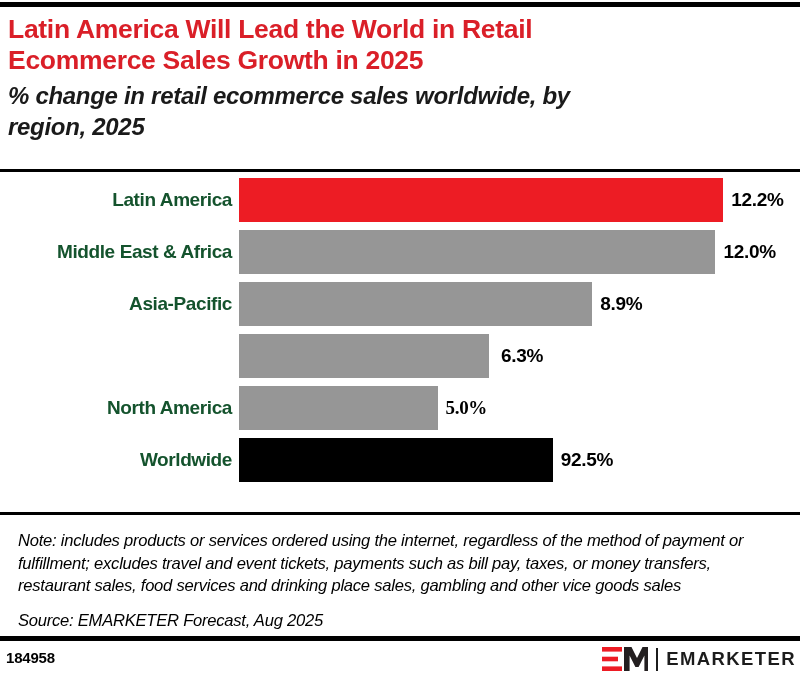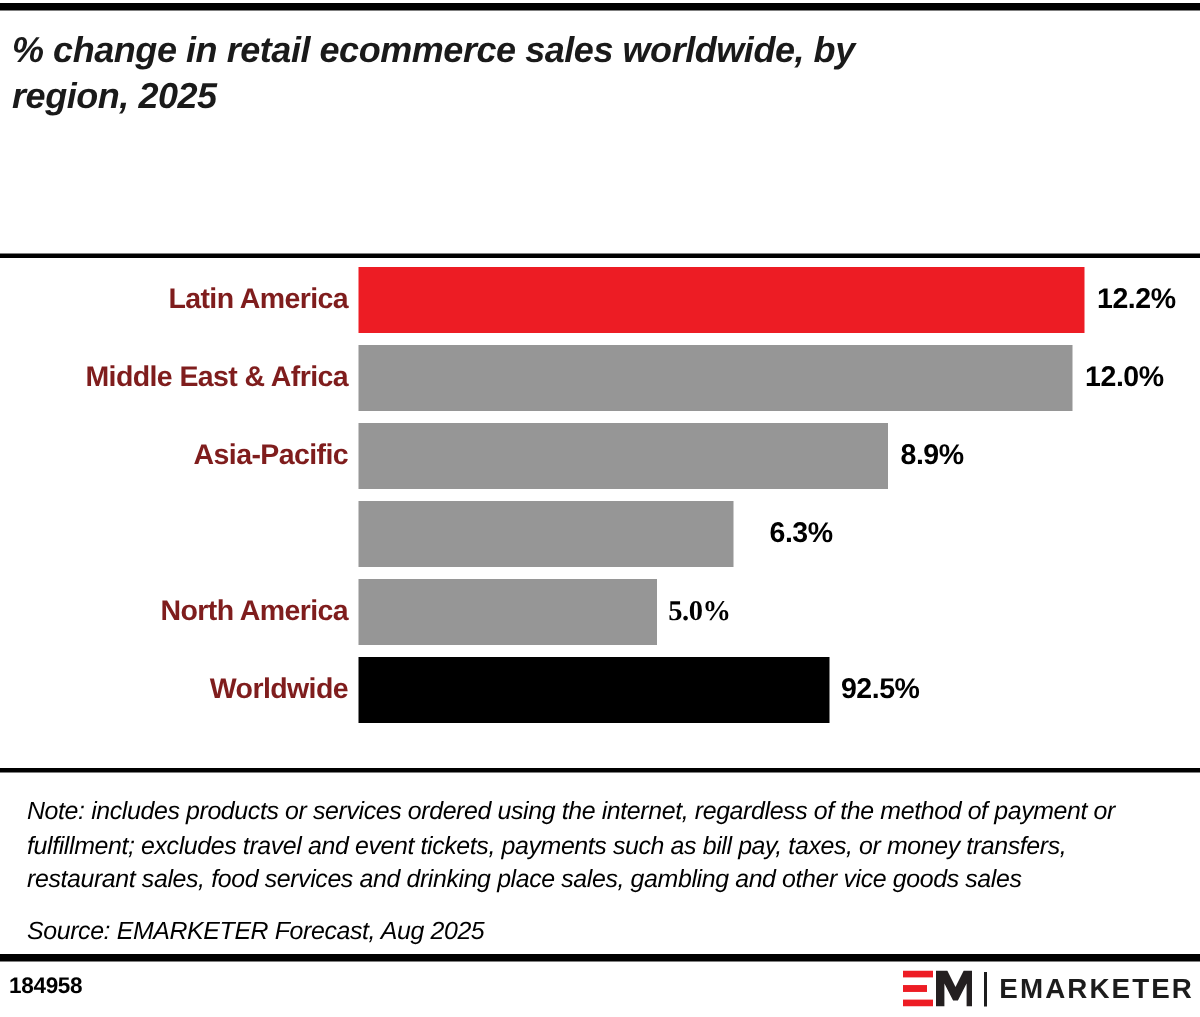--- a/index.html
+++ b/index.html
@@ -104,21 +104,21 @@
     left: 0;
     top: 0;
     width: 232px;
     height: 44px;
     display: flex;
     align-items: center;
     justify-content: flex-end;
     font-size: 19px;
     font-weight: bold;
     letter-spacing: -0.4px;
-    color: #7f1d1d;
+    color: #14532d;
     white-space: nowrap;
   }
   .bar {
     position: absolute;
     left: 239px;
     top: 0;
     height: 44px;
   }
   .bar-value {
     position: absolute;
@@ -192,20 +192,22 @@
   }
 </style>
 </head>
 <body>
 
 <div id="chart-card">
 
   <div class="rule-top"></div>
 
   <div id="header-block">
+    <div class="chart-title">Latin America Will Lead the World in Retail
+Ecommerce Sales Growth in 2025</div>
     <div class="chart-subtitle">% change in retail ecommerce sales worldwide, by
 region, 2025</div>
   </div>
 
   <div class="rule-header"></div>
 
   <div id="plot-area">
       <div class="bar-row" style="top: 0px;">
         <div class="cat-label">Latin America</div>
         <div class="bar" style="width: 484.34px; background: rgb(237, 28, 36);"></div>
@@ -216,21 +218,21 @@
         <div class="bar" style="width: 476.4px; background: rgb(150, 150, 150);"></div>
         <div class="bar-value" style="left: 723.4px;">12.0%</div>
       </div>
       <div class="bar-row" style="top: 104px; padding-left: 16px;">
         <div class="cat-label">Asia-Pacific</div>
         <div class="bar" style="width: 353.33px; background: rgb(150, 150, 150);"></div>
         <div class="bar-value" style="left: 600.33px;">8.9%</div>
       </div>
       <div class="bar-row" style="top: 156px;">
         <div class="bar" style="width: 250.11px; background: rgb(150, 150, 150);"></div>
-        <div class="bar-value" style="left: 513px;">6.3%</div>
+        <div class="bar-value" style="left: 501px;">6.3%</div>
       </div>
       <div class="bar-row" style="top: 208px;">
         <div class="cat-label">North America</div>
         <div class="bar" style="width: 198.5px; background: rgb(150, 150, 150);"></div>
         <div class="bar-value" style="left: 445.5px; font-family: Liberation Serif, serif;">5.0%</div>
       </div>
       <div class="bar-row" style="top: 260px;">
         <div class="cat-label">Worldwide</div>
         <div class="bar" style="width: 313.63px; background: rgb(0, 0, 0);"></div>
         <div class="bar-value" style="left: 560.63px;">92.5%</div>

